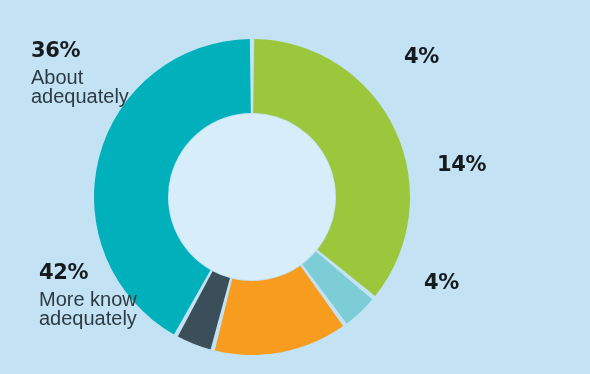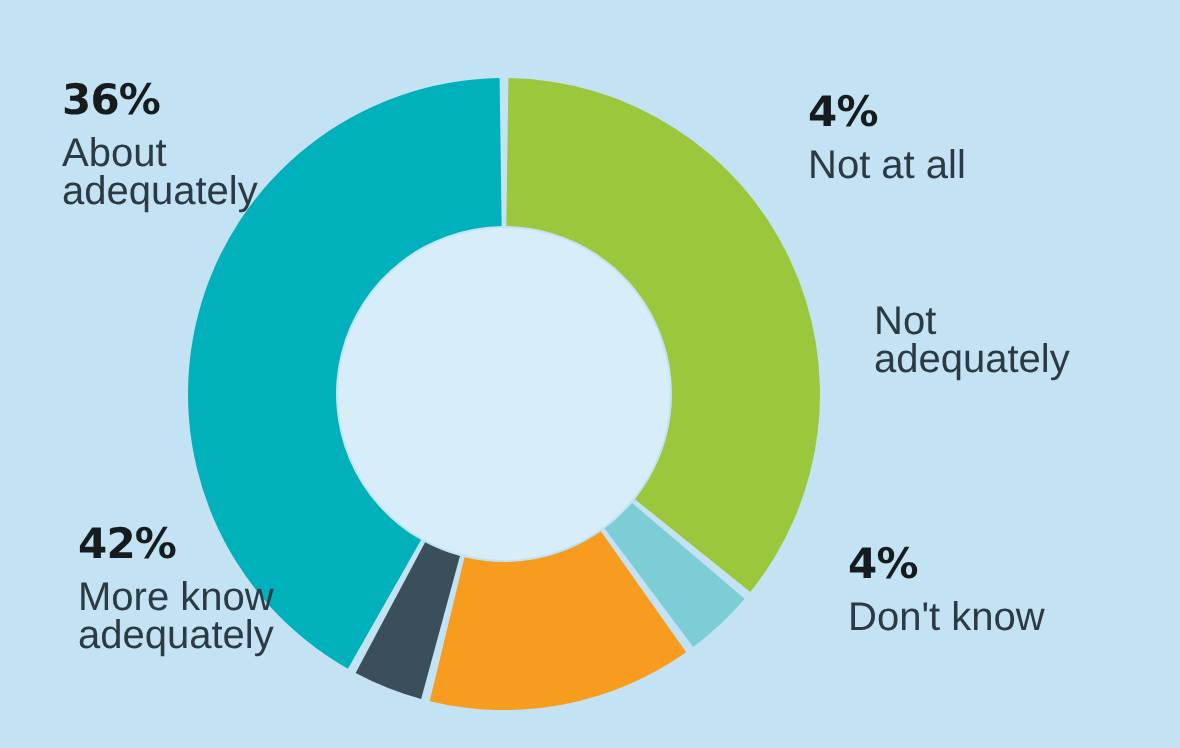--- a/index.html
+++ b/index.html
@@ -72,30 +72,28 @@
   </svg>
 
   <div class="callout" id="c-about">
     <span class="pct">36%</span>
     <span class="lbl">About
 adequately</span>
   </div>
 
   <div class="callout" id="c-notatall">
     <span class="pct">4%</span>
-    <span class="lbl">Not at all</span>
   </div>
 
   <div class="callout" id="c-notadeq">
-    <span class="lbl">Not adequately</span>
+    <span class="pct">14%</span>
   </div>
 
   <div class="callout" id="c-dontknow">
     <span class="pct">4%</span>
-    <span class="lbl">Don't know</span>
   </div>
 
   <div class="callout" id="c-morethan">
     <span class="pct">42%</span>
     <span class="lbl">More know
 adequately</span>
   </div>
 
 </div>
 

